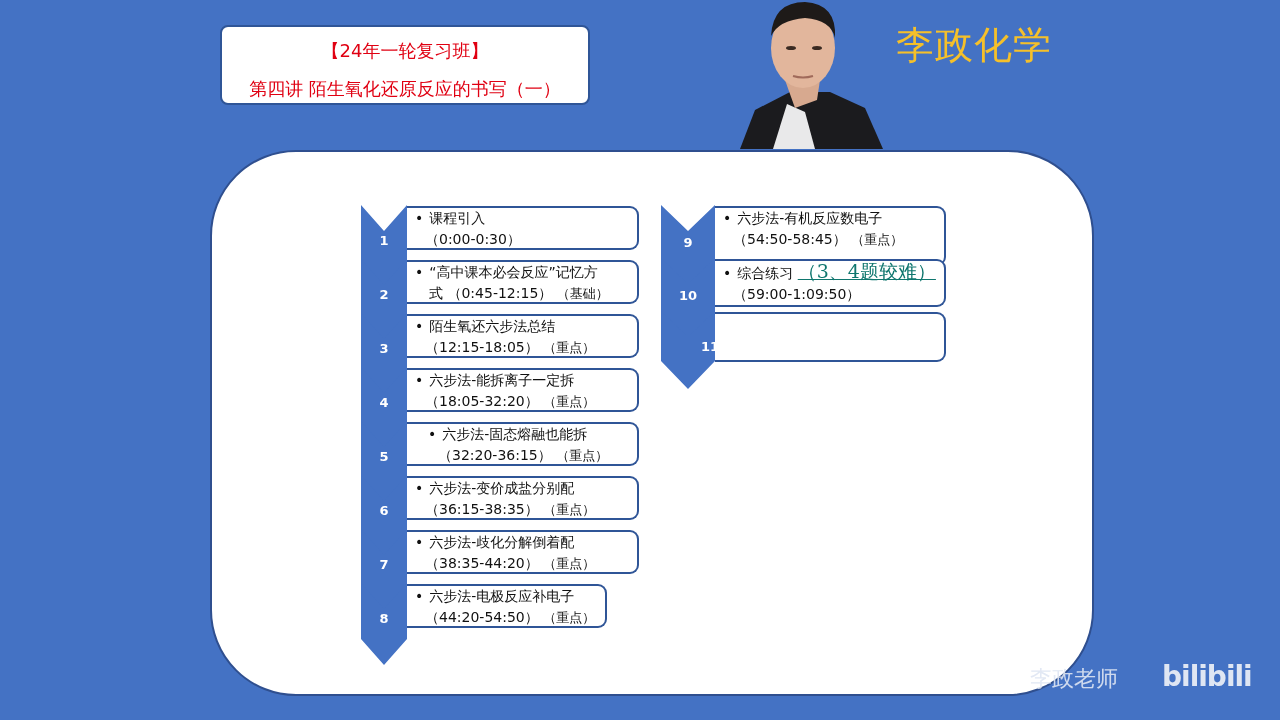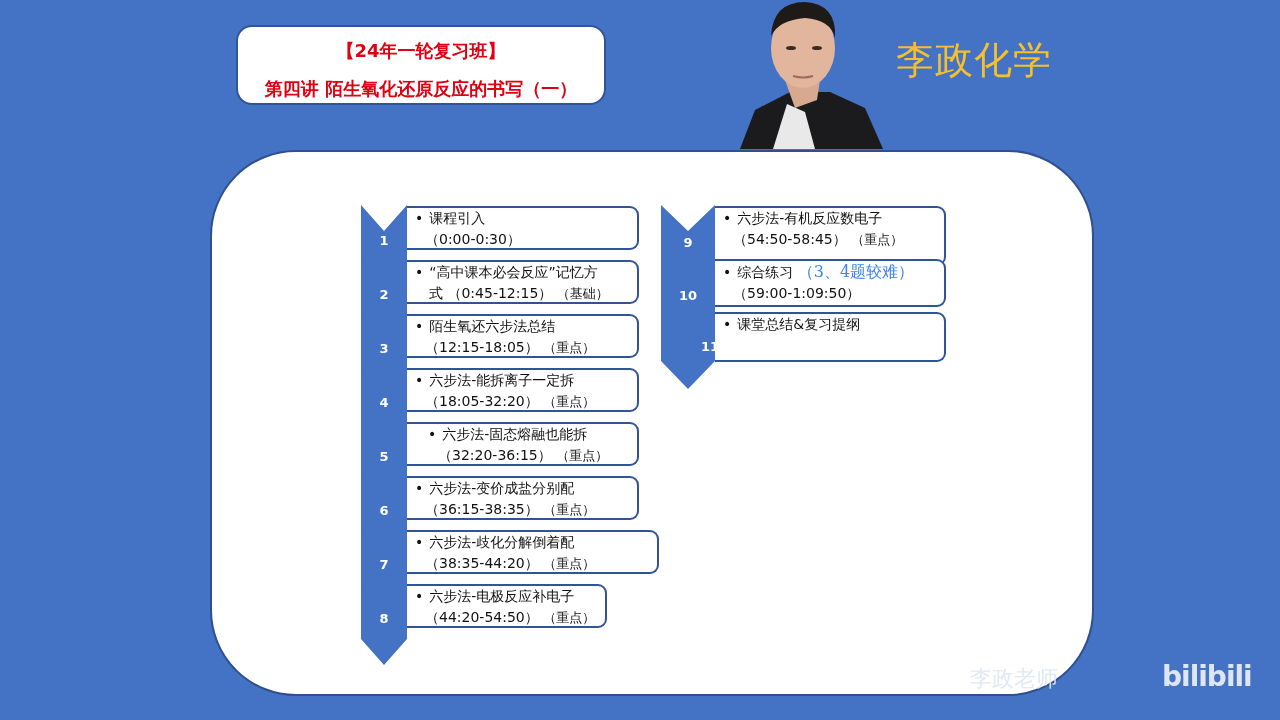--- a/index.html
+++ b/index.html
@@ -3,30 +3,29 @@
 <meta charset="utf-8">
 <style>
   * { box-sizing: border-box; margin: 0; padding: 0; }
   html, body { width: 1280px; height: 720px; overflow: hidden; }
   body {
     background: #4472c4;
     position: relative;
     font-family: "DejaVu Sans", "Liberation Sans", sans-serif;
   }
   .title-box {
-    position: absolute; left: 236px; top: 25px; width: 370px; height: 80px;
-    background: #ffffff; border: 2px solid #2f5597; border-radius: 16px;
-    text-align: center; color: #e00012; font-weight: bold;
+    position: absolute; left: 220px; top: 25px; width: 370px; height: 80px;
+    background: #ffffff; border: 2px solid #2f5597; border-radius: 8px;
+    text-align: center; color: #e00012; font-weight: normal;
   }
   .title-box .line1 { position: absolute; left: 0; right: 0; top: 12px; font-size: 18px; }
   .title-box .line2 { position: absolute; left: 0; right: 0; top: 50px; font-size: 18px; }
   .brand {
     position: absolute; left: 896px; top: 20px; font-size: 38px; color: #f5c02a;
     letter-spacing: 1px;
-    margin-top: 15px;
   }
   .teacher {
     position: absolute; left: 735px; top: 0; width: 150px; height: 149px; overflow: hidden;
   }
   .panel {
     position: absolute; left: 210px; top: 150px; width: 884px; height: 546px;
     background: #ffffff; border: 2px solid #2f4f8f; border-radius: 86px;
   }
   .step { position: absolute; height: 54px; }
   .chev {
@@ -42,24 +41,24 @@
   .box {
     position: absolute; top: 1px; height: 44px;
     background: #ffffff; border: 2px solid #2f5597; border-left: none;
     border-radius: 0 9px 9px 0; font-size: 14px; color: #111; line-height: 21px;
     padding-left: 8px;
   }
   .box .l1 { display: block; white-space: nowrap; }
   .box .l2 { display: block; white-space: nowrap; padding-left: 10px; }
   .box .l2.noindent { padding-left: 14px; }
   .box .tag { font-family: Liberation Sans, sans-serif; font-size: 13px; }
-  .box .red { color: #3b82f6; font-family: "DejaVu Serif", serif; font-size: 16px; }
+  .box .red { color: #0f766e; font-family: "DejaVu Serif", serif; font-size: 19px; text-decoration: underline; }
   .bullet { display: inline-block; margin-right: 6px; }
   .watermark {
-    position: absolute; left: 970px; top: 664px; font-size: 22px; color: #dfe6f3;
+    position: absolute; left: 1030px; top: 664px; font-size: 22px; color: #dfe6f3;
     opacity: 0.9;
   }
   .bili {
     position: absolute; left: 1162px; top: 660px; font-size: 28px; font-weight: bold;
     color: #dfe6f3; letter-spacing: -1px; font-family: "DejaVu Sans", sans-serif; text-align: right;
   }
 </style>
 </head>
 <body>
 
@@ -150,21 +149,21 @@
     <div class="box" style="left:46px; width:232px;">
       <span class="l1"><span class="bullet">•</span><span>六步法-变价成盐分别配</span></span>
       <span class="l2"><span>（36:15-38:35）</span> <span class="tag">（重点）</span></span>
     </div>
   </div>
 
   <div class="step" style="left:361px; top:529px;">
     <div class="chev">
         <div class="num">7</div>
       </div>
-    <div class="box" style="left:46px; width:252px;">
+    <div class="box" style="left:46px; width:232px;">
       <span class="l1"><span class="bullet">•</span><span>六步法-歧化分解倒着配</span></span>
       <span class="l2"><span>（38:35-44:20）</span> <span class="tag">（重点）</span></span>
     </div>
   </div>
 
   <div class="step" style="left:361px; top:583px;">
     <div class="chev">
         <div class="num">8</div>
       </div>
     <div class="box" style="left:46px; width:200px;">
@@ -193,19 +192,18 @@
       <span class="l1"><span class="bullet">•</span><span>综合练习</span> <span class="red">（3、4题较难）</span></span>
       <span class="l2"><span>（59:00-1:09:50）</span></span>
     </div>
   </div>
 
   <div class="step" style="left:661px; top:311px;">
     <div class="chev wide" style="height:78px; clip-path: polygon(0 0, 50% 26px, 100% 0, 100% 50px, 50% 78px, 0 50px);">
         <div class="num" style="top:28px;padding-left:40px;">11</div>
       </div>
     <div class="box" style="left:54px; width:231px; height:50px;">
-      <span class="l1"><span class="bullet">•</span><span>课堂总结&amp;复习提纲</span></span>
     </div>
   </div>
 </div>
 
 <div class="watermark">李政老师</div>
 <div class="bili">bilibili</div>
 
 </body></html>

